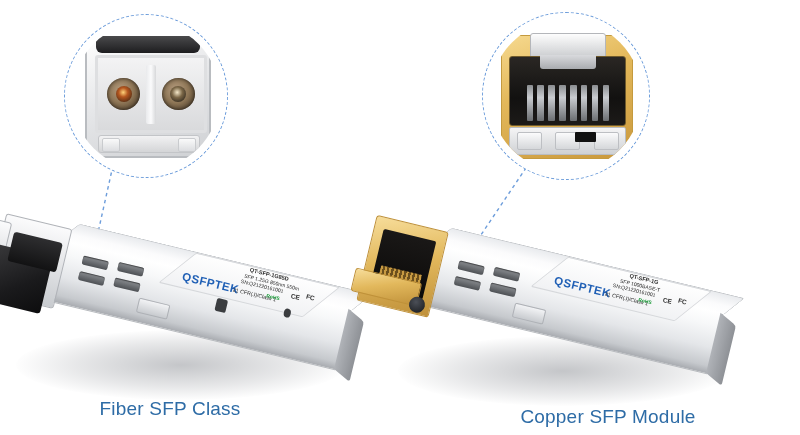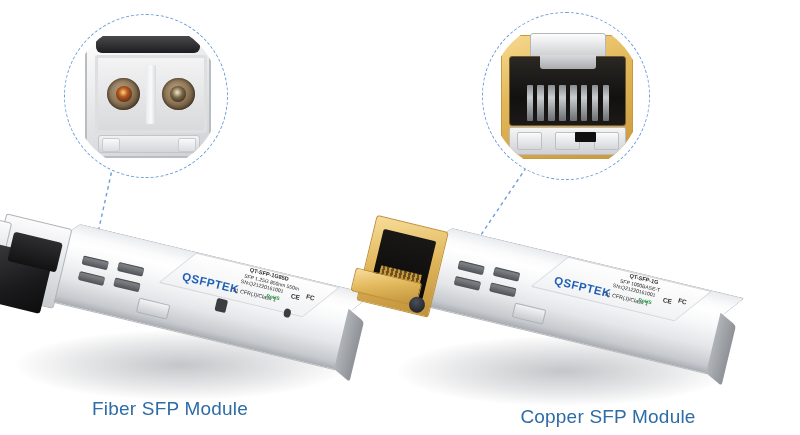--- a/index.html
+++ b/index.html
@@ -240,16 +240,16 @@
       <div class="nose-c" style="left:-58px;top:-14px;width:72px;height:86px;"></div>
       <div class="rj-open" style="left:-48px;top:-2px;width:54px;height:60px;"></div>
       <div style="position:absolute;left:-42px;top:34px;width:42px;height:16px;
                   background:repeating-linear-gradient(90deg,#c79a42 0 2px,#6b4f1d 2px 4.4px);border-radius:1px;"></div>
       <div class="nose-c" style="left:-66px;top:42px;width:66px;height:22px;"></div>
       <div style="position:absolute;left:-6px;top:56px;width:16px;height:16px;border-radius:50%;
                   background:radial-gradient(circle at 40% 35%,#4b4f57,#15171a);"></div>
     </div>
   </div>
 
-  <div class="caption" style="left:40px;top:398px;width:260px;">Fiber SFP Module</div>
+  <div class="caption" style="left:40px;top:398px;width:260px;">Fiber SFP Class</div>
   <div class="caption" style="left:478px;top:406px;width:260px;">Copper SFP Module</div>
 
 </div>
 
 </body></html>

